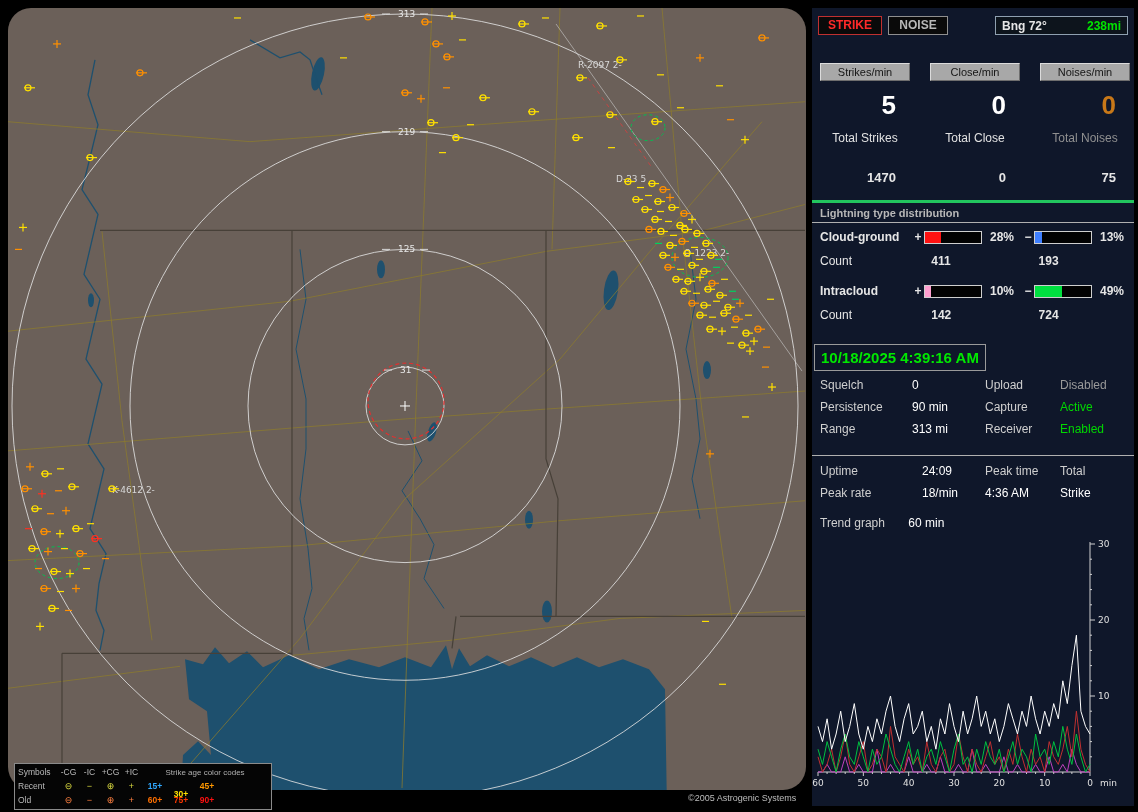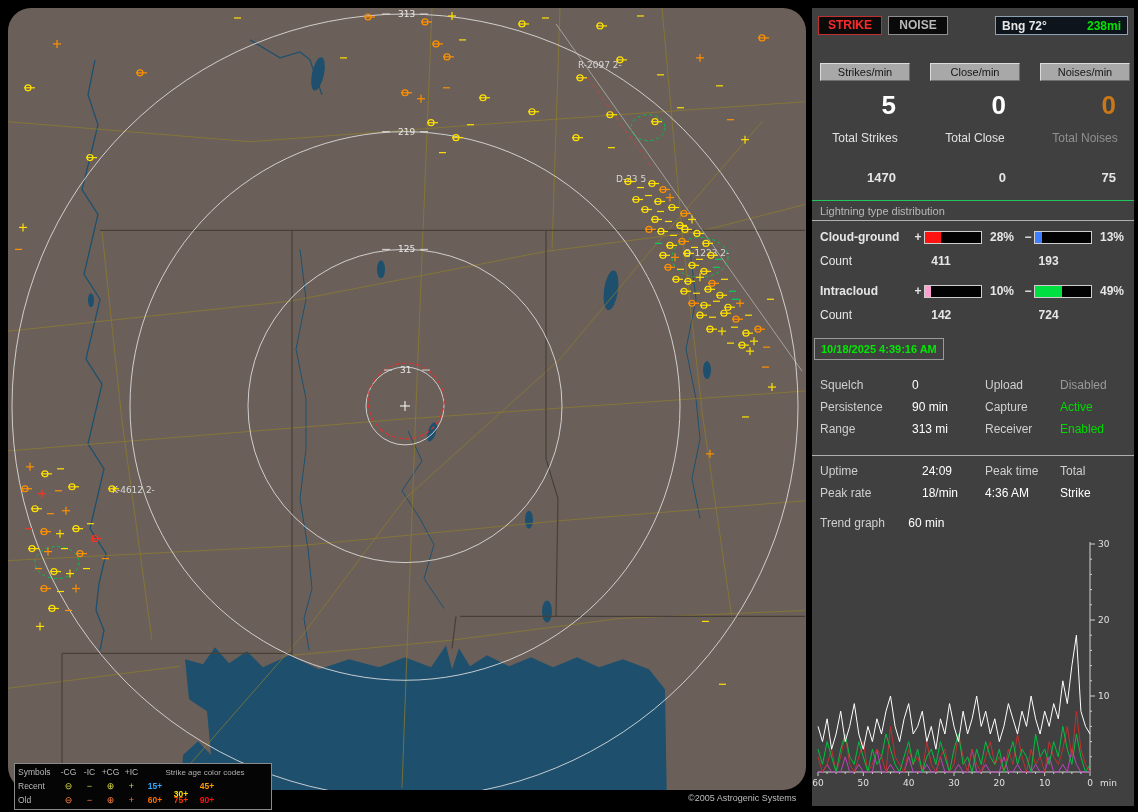--- a/index.html
+++ b/index.html
@@ -17,52 +17,52 @@
   .lg-c{width:21px;text-align:center;color:#bbbbbb;}
   .lg-age-title{flex:1;text-align:center;color:#b0b0b0;font-size:8px;}
   .lg-sym{display:flex;width:84px;}
   .lg-sym span{width:21px;text-align:center;font-size:9px;}
   .lg-age{width:26px;text-align:center;font-weight:bold;}
   #copyright{position:absolute;left:688px;top:793px;font-size:9px;color:#bdbdbd;}
   .tbfrag{position:absolute;background:#2a52c8;border-radius:2px;}
   #tb1{left:20px;top:797px;width:58px;height:10px;}
   #tb2{left:84px;top:800px;width:26px;height:8px;}
   
-  #panel{position:absolute;left:812px;top:8px;width:322px;height:798px;background:#404040;color:#e6e6e6;font-size:12px;}
+  #panel{position:absolute;left:812px;top:8px;width:322px;height:798px;background:#0f172a;color:#e6e6e6;font-size:12px;}
   .abs{position:absolute;left:0;width:100%;box-sizing:border-box;}
   
   .btn{position:absolute;top:8px;height:19px;line-height:17px;text-align:center;font-weight:bold;
        font-size:12px;background:#0a0a0a;box-sizing:border-box;}
   #btn-strike{left:6px;width:64px;border:1px solid #c03030;color:#ff2a2a;}
   #btn-noise{left:76px;width:60px;border:1px solid #8f8f8f;color:#b8b8b8;}
   #bng-box{position:absolute;top:8px;left:183px;width:133px;height:19px;border:1px solid #8fa0b0;
            background:#0d141c;display:flex;justify-content:space-between;align-items:center;
            padding:0 6px;box-sizing:border-box;font-weight:bold;}
   #bng-box .dist{color:#00e400;}
   
   .col3{display:grid;grid-template-columns:90px 90px 90px;column-gap:20px;padding-left:8px;}
   .plate{background:#a8a8a8;color:#151515;font-size:11px;text-align:center;padding:2px 0;
          border:1px solid;border-color:#dcdcdc #6e6e6e #6e6e6e #dcdcdc;}
   .bigval{font-size:26px;font-weight:bold;text-align:right;padding-right:14px;}
   .tot-lbl{text-align:center;font-size:12px;}
   .tot-val{text-align:right;padding-right:14px;font-size:13px;font-weight:bold;margin-top:19px;}
   
-  #dist-head{border-top:1px solid #22c55e;border-bottom:1px solid #b0b0b0;color:#b8b8b8;
-             font-size:11px;padding:4px 0 3px 8px;}
+  #dist-head{border-top:3px solid #22c55e;border-bottom:1px solid #b0b0b0;color:#b8b8b8;
+             font-size:11px;padding:4px 0 3px 8px;font-weight:bold;}
   .dist-row{display:flex;align-items:center;padding-left:8px;}
   .dist-lbl{width:92px;font-weight:bold;font-size:12px;}
   .dist-sign{width:12px;text-align:center;font-weight:bold;}
   .bar{width:56px;height:11px;border:1px solid #cfcfcf;background:#020202;}
   .bar span{display:block;height:100%;}
   .dist-pct{width:40px;text-align:center;font-weight:bold;}
   .cnt-lbl{width:104px;}
   .cnt-val{width:100px;padding-left:12px;font-weight:bold;}
   
-  #datetime{border:1px solid #9a9a9a;color:#00e800;font-size:11px;font-weight:bold;
-            padding:4px 6px;margin:2px 2px;width:auto;}
+  #datetime{border:1px solid #9a9a9a;color:#00e800;font-size:15px;font-weight:bold;
+            padding:4px 6px;margin:8px 2px;width:auto;}
   
   .grid4{display:grid;grid-template-columns:92px 73px 75px auto;row-gap:8px;padding-left:8px;}
   .grid4b{display:grid;grid-template-columns:102px 63px 75px auto;row-gap:8px;padding-left:8px;}
   .lbl{color:#cfcfcf;}
   .val{color:#ffffff;}
   .sep{border-top:1px solid #b0b0b0;height:0;}
   #trend-row{padding-left:8px;}
   #trend-row .lbl{display:inline-block;width:85px;}
 </style>
 </head>

